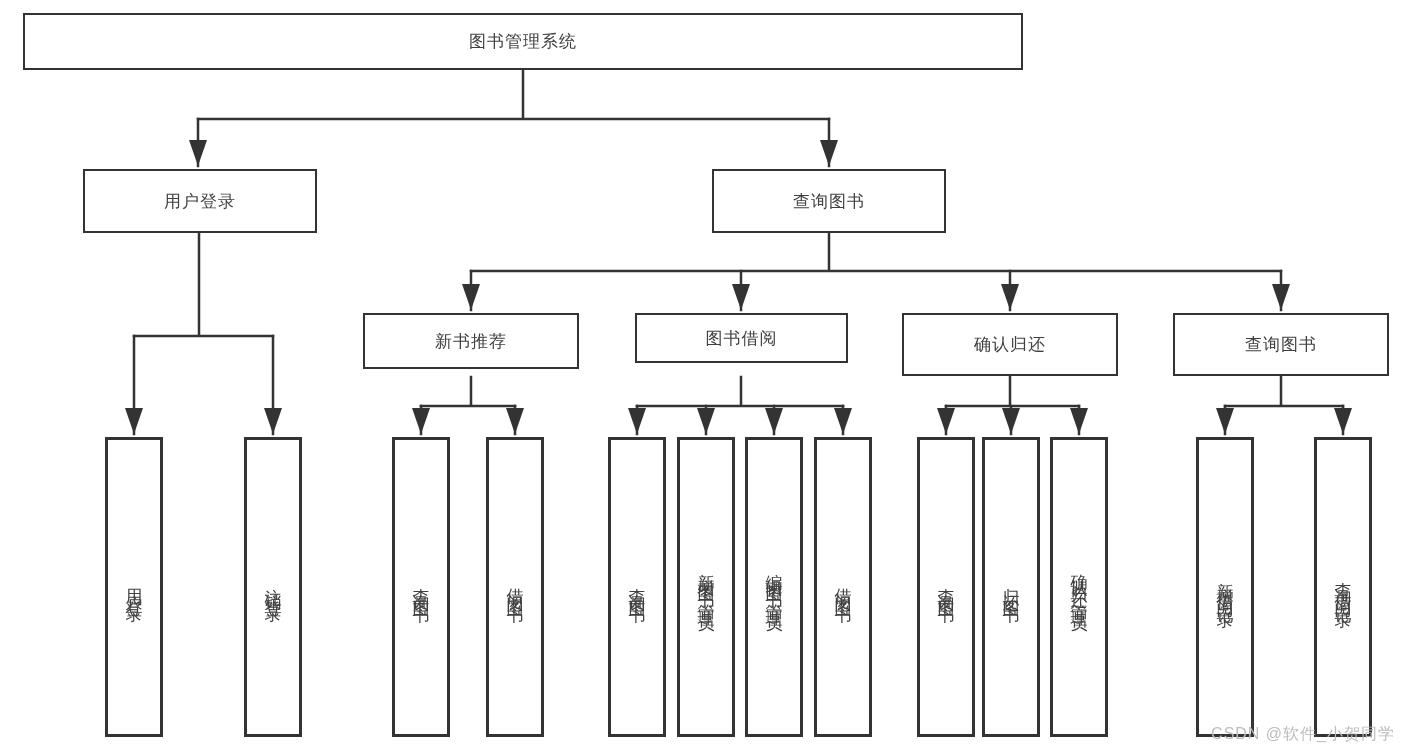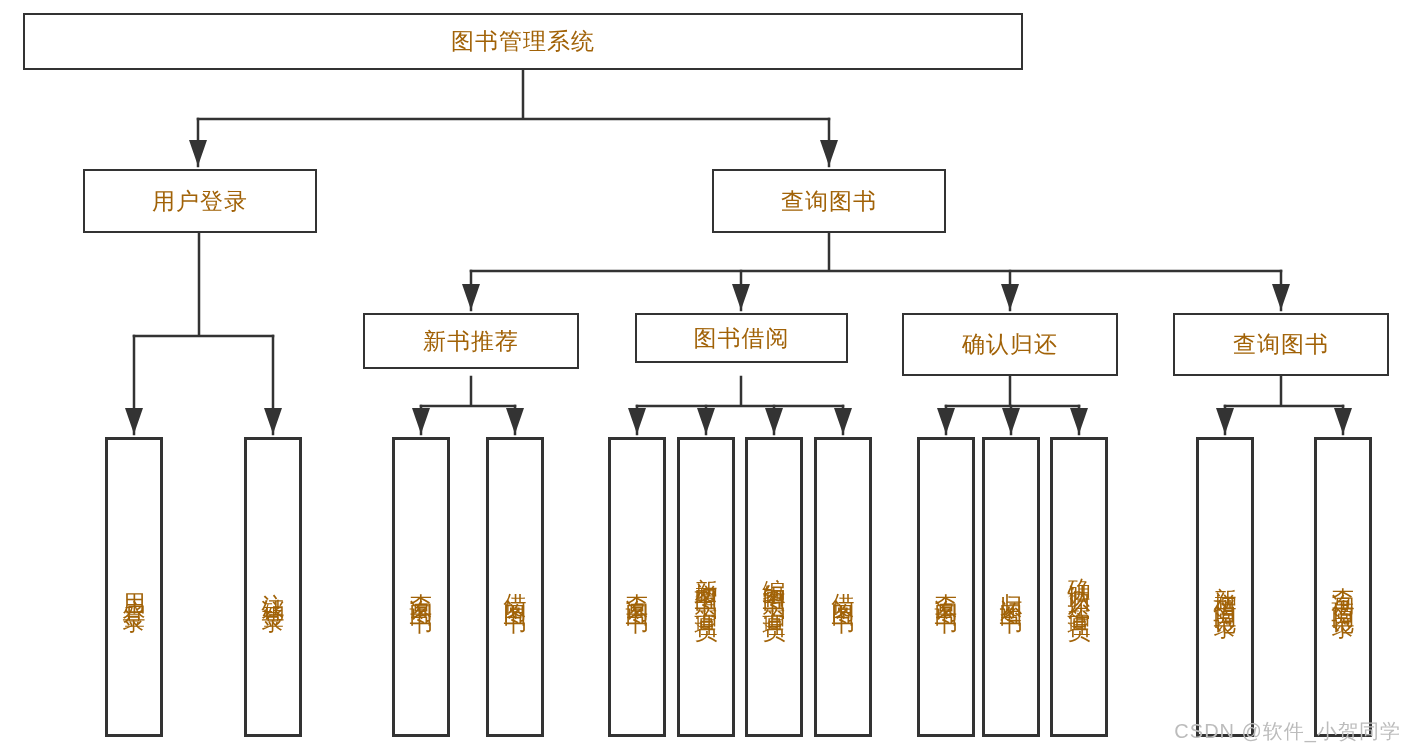--- a/index.html
+++ b/index.html
@@ -12,38 +12,38 @@
   }
   #connectors{position:absolute;left:0;top:0;z-index:1;}
   .box{
     position:absolute;
     box-sizing:border-box;
     background:#ffffff;
     border:2px solid #333333;
     display:flex;
     align-items:center;
     justify-content:center;
-    font-size:23px;
-    color:#a16207;
+    font-size:17px;
+    color:#404040;
     z-index:2;
     letter-spacing:1px;
   }
   .box.v{border-width:3px;}
   .box.v .lbl{
     writing-mode:vertical-rl;
     text-orientation:mixed;
     letter-spacing:6px;
     line-height:1;
     white-space:nowrap;
   }
   #watermark{
     position:absolute;
-    right:4px;
+    right:10px;
     bottom:2px;
-    font-size:20px;
+    font-size:16px;
     color:#bcbcbc;
     letter-spacing:1px;
     z-index:5;
     user-select:none;
     text-align:right;
   }
 </style>
 </head>
 <body>
 

